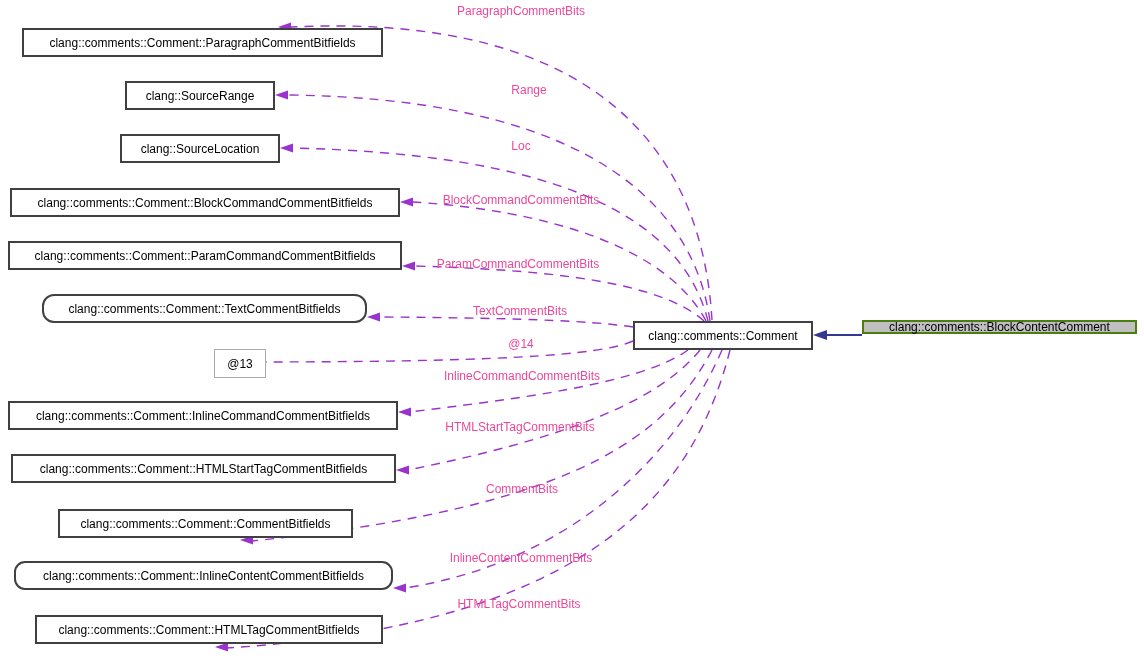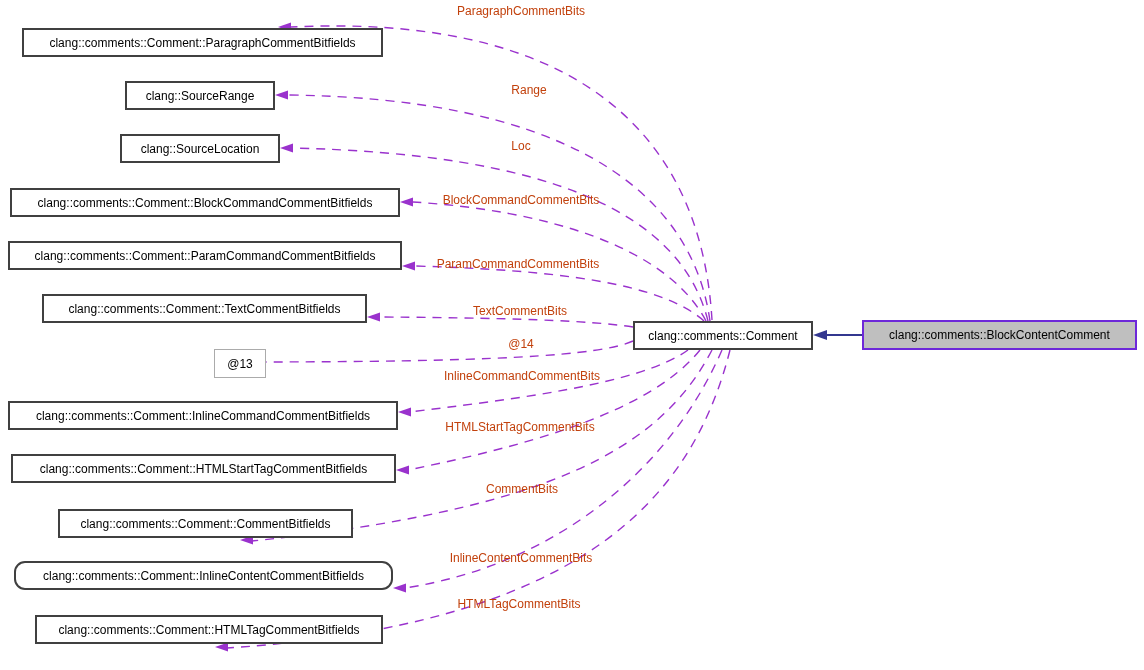--- a/index.html
+++ b/index.html
@@ -10,25 +10,25 @@
   svg.edge-layer{position:absolute;left:0;top:0;z-index:1;}
   .node{
     position:absolute;box-sizing:border-box;height:29px;
     background:#ffffff;border:2px solid #404040;color:#000;
     display:flex;align-items:center;justify-content:center;
     font-size:12px;white-space:nowrap;z-index:2;cursor:pointer;
   }
   .node.anon{border:1px solid #ababab;cursor:default;}
   .node.center{height:29px;}
   .node.focus{
-    background:#bfbfbf;border:2px solid #6d28d9;height:30px;cursor:default;
+    background:#bfbfbf;border:2px solid #4d7c0f;height:14px;cursor:default;
   }
   .edge-label{
     position:absolute;transform:translate(-50%,-50%);
-    font-size:12px;color:#c2410c;white-space:nowrap;z-index:2;
+    font-size:12px;color:#ec4899;white-space:nowrap;z-index:2;
   }
 </style>
 </head>
 <body>
 
 <div class="stage">
 
   <svg class="edge-layer" width="1144" height="670" viewBox="0 0 1144 670">
     <g stroke="#9a32cd" stroke-width="1.4" fill="none" stroke-dasharray="9,7">
       <path d="M 712,320 C 700,120 560,14 291,27"></path>
@@ -62,21 +62,21 @@
       <line x1="862" y1="335" x2="825" y2="335" stroke="#33378f" stroke-width="2"></line>
       <polygon points="813,335 827,330 827,340" fill="#33378f"></polygon>
     </g>
   </svg>
 
   <div class="node" style="left:22px;top:28px;width:361px;">clang::comments::Comment::ParagraphCommentBitfields</div>
   <div class="node" style="left:125px;top:81px;width:150px;">clang::SourceRange</div>
   <div class="node" style="left:120px;top:134px;width:160px;">clang::SourceLocation</div>
   <div class="node" style="left:10px;top:188px;width:390px;">clang::comments::Comment::BlockCommandCommentBitfields</div>
   <div class="node" style="left:8px;top:241px;width:394px;">clang::comments::Comment::ParamCommandCommentBitfields</div>
-  <div class="node" style="left:42px;top:294px;width:325px;">clang::comments::Comment::TextCommentBitfields</div>
+  <div class="node" style="left:42px;top:294px;width:325px;border-radius:12px;">clang::comments::Comment::TextCommentBitfields</div>
   <div class="node anon" style="left:178px;top:349px;width:52px;margin-left:36px;">@13</div>
   <div class="node" style="left:8px;top:401px;width:390px;">clang::comments::Comment::InlineCommandCommentBitfields</div>
   <div class="node" style="left:11px;top:454px;width:385px;">clang::comments::Comment::HTMLStartTagCommentBitfields</div>
   <div class="node" style="left:58px;top:509px;width:295px;">clang::comments::Comment::CommentBitfields</div>
   <div class="node" style="left:14px;top:561px;width:379px;border-radius:11px;">clang::comments::Comment::InlineContentCommentBitfields</div>
   <div class="node" style="left:35px;top:615px;width:348px;">clang::comments::Comment::HTMLTagCommentBitfields</div>
 
   <div class="node center" style="left:633px;top:321px;width:180px;">clang::comments::Comment</div>
   <div class="node focus" style="left:862px;top:320px;width:275px;">clang::comments::BlockContentComment</div>
 

